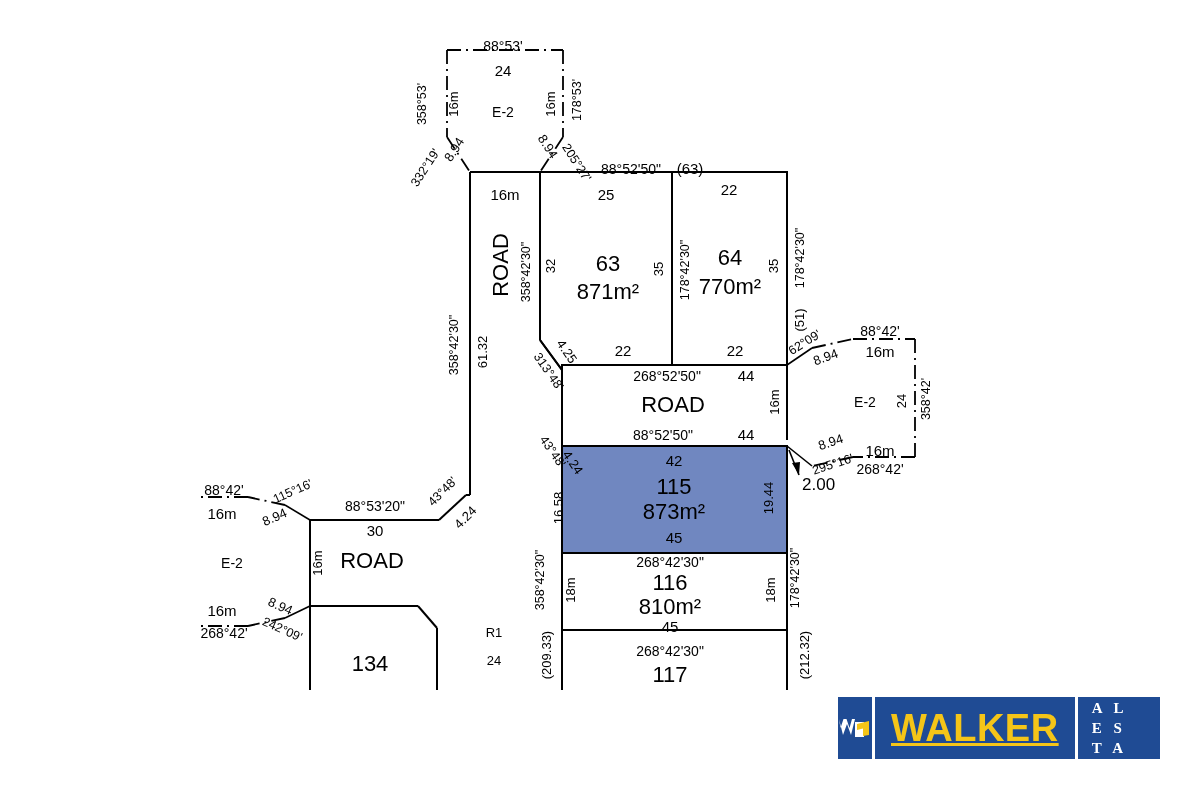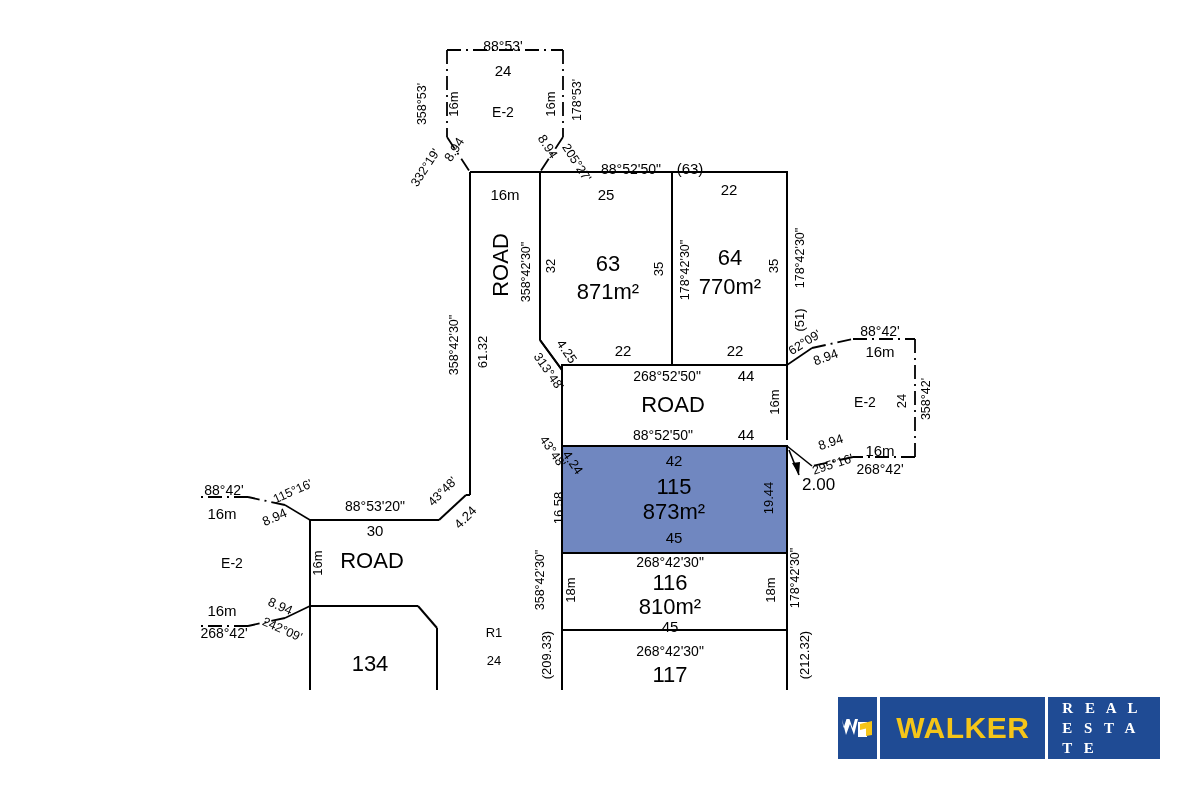--- a/index.html
+++ b/index.html
@@ -57,24 +57,25 @@
     display: flex;
     align-items: center;
     justify-content: center;
   }
   #logo-mark-cell { width: 56px; margin-right: 3px; }
   #logo-word-cell { flex: 0 0 auto; padding: 0 16px; margin-right: 3px; }
   #logo-sub-cell  { flex: 1 1 auto; padding: 0 14px; }
   #logo-word {
     color: #f5c518;
     font-family: "Liberation Sans", sans-serif;
-    font-size: 30px;
+    font-size: 38px;
     font-weight: bold;
     letter-spacing: 0.5px;
     line-height: 1;
+    text-decoration: underline;
   }
   #logo-sub {
     color: #ffffff;
     font-family: "Liberation Serif", serif;
     font-size: 15px;
     font-weight: bold;
     letter-spacing: 4px;
     line-height: 1.35;
     text-align: left;
   }

